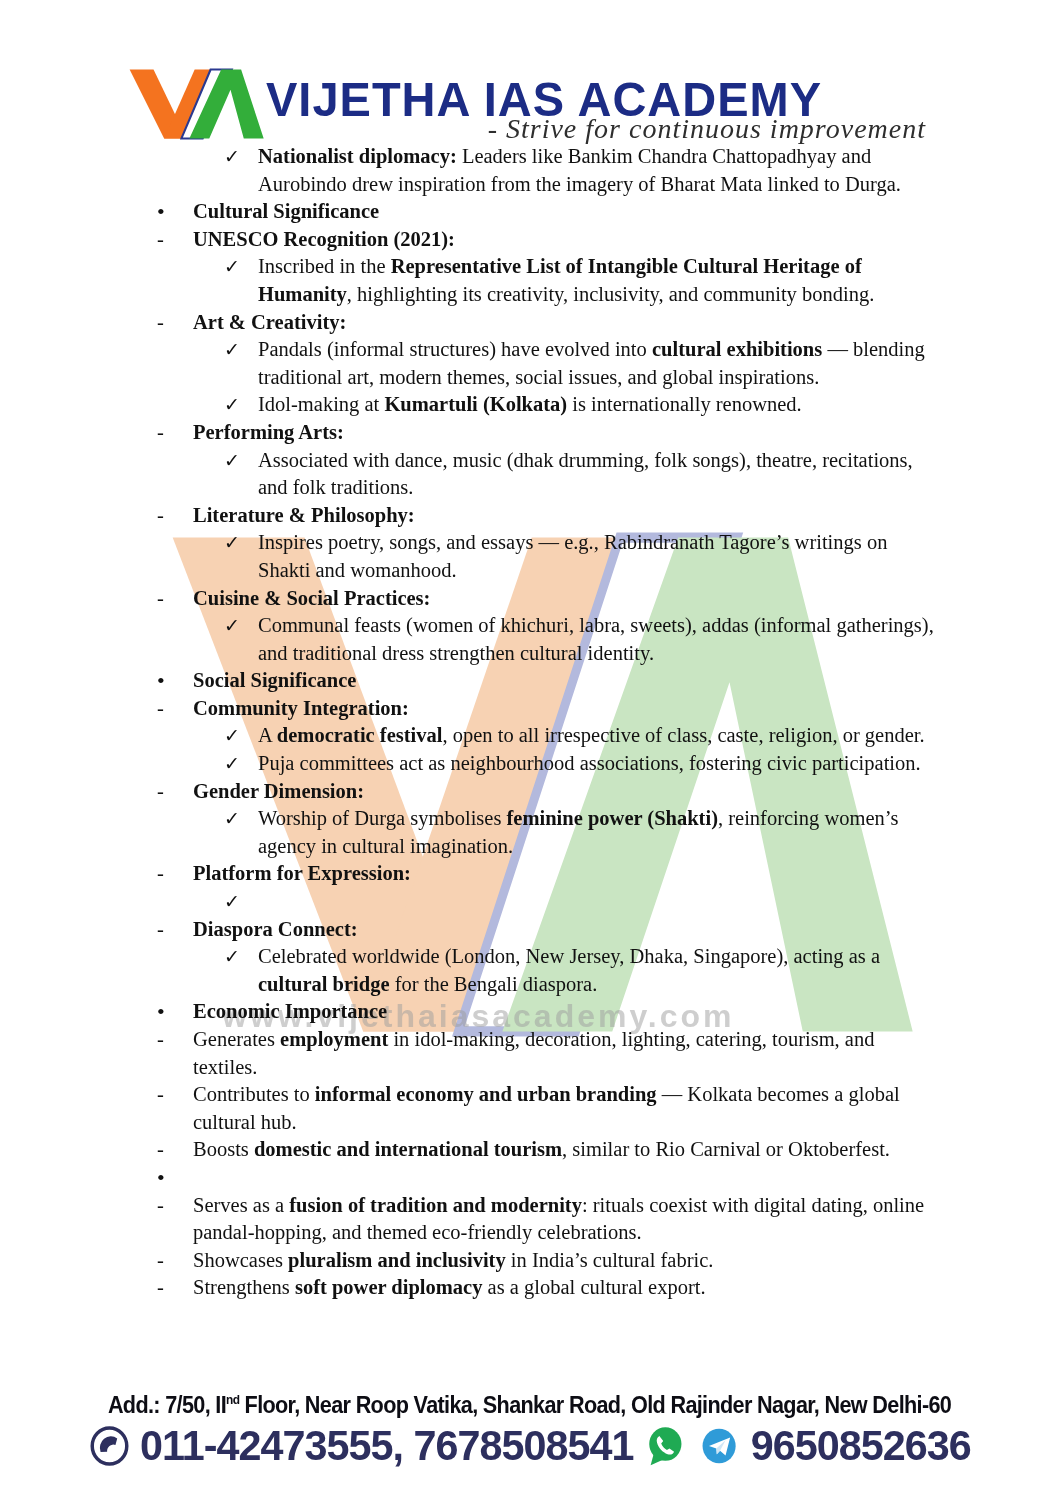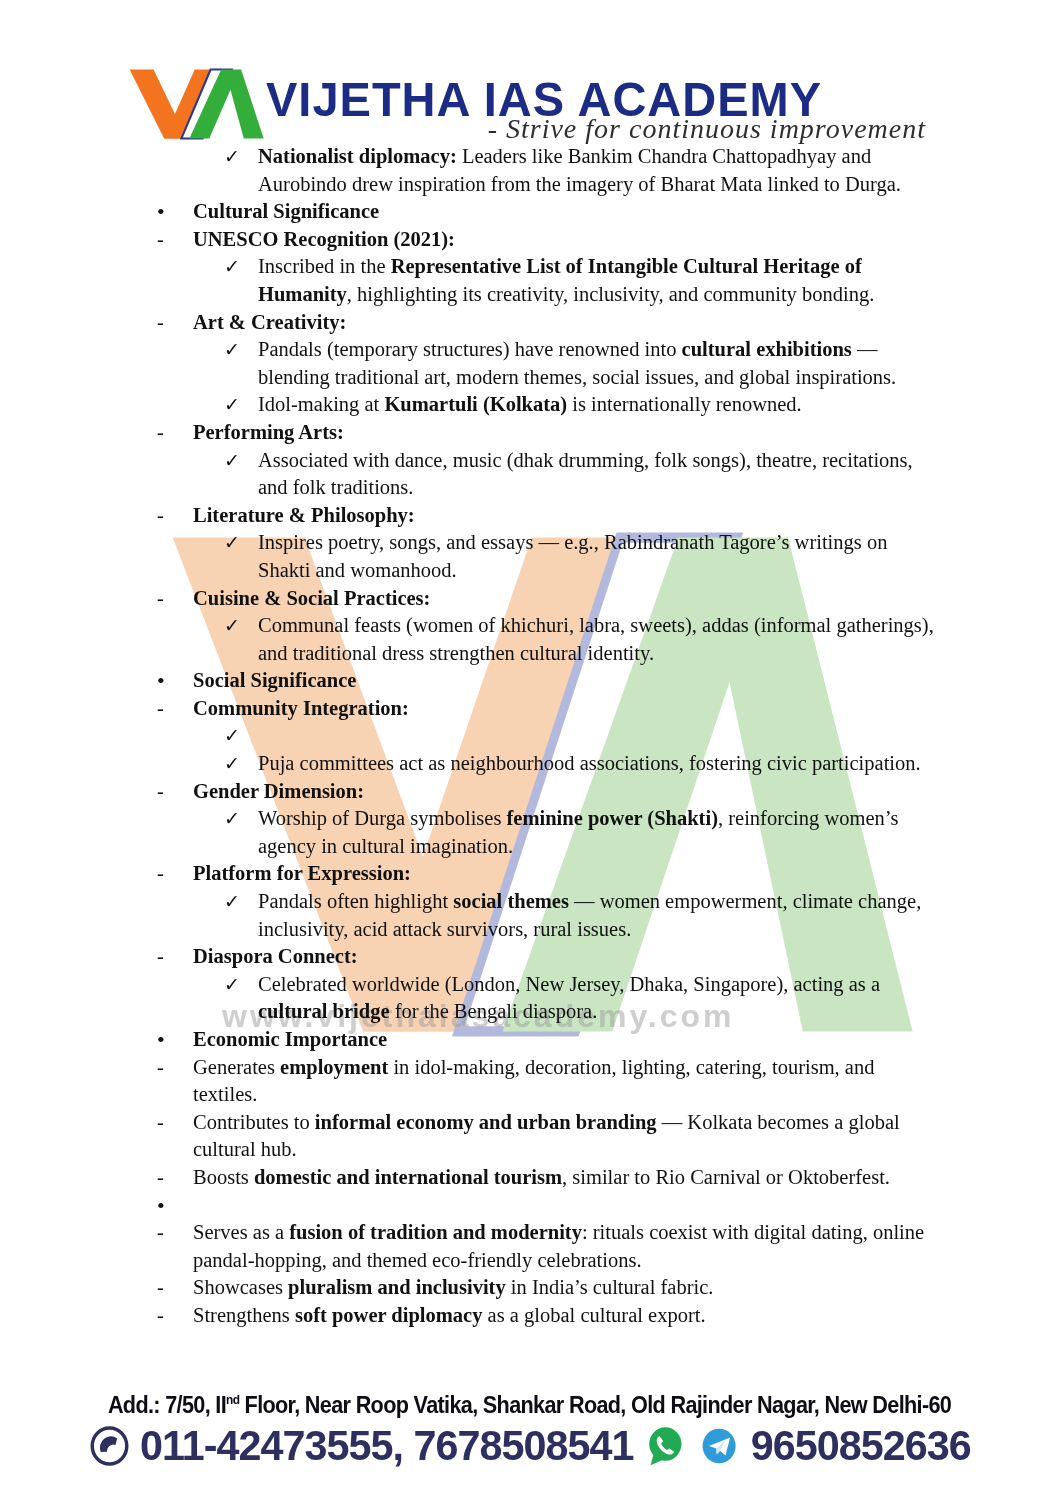--- a/index.html
+++ b/index.html
@@ -95,21 +95,21 @@
     <div class="item check">
       <span class="marker">✓</span>
       <div class="txt"><span>Inscribed in the </span><span class="b">Representative List of Intangible Cultural Heritage of Humanity</span><span>, highlighting its creativity, inclusivity, and community bonding.</span></div>
     </div>
     <div class="item dash">
       <span class="marker">-</span>
       <div class="txt"><span class="b">Art &amp; Creativity:</span></div>
     </div>
     <div class="item check">
       <span class="marker">✓</span>
-      <div class="txt"><span>Pandals (temporary structures) have renowned into </span><span class="b">cultural exhibitions</span><span> — blending traditional art, modern themes, social issues, and global inspirations.</span></div>
+      <div class="txt"><span>Pandals (informal structures) have evolved into </span><span class="b">cultural exhibitions</span><span> — blending traditional art, modern themes, social issues, and global inspirations.</span></div>
     </div>
     <div class="item check">
       <span class="marker">✓</span>
       <div class="txt"><span>Idol-making at </span><span class="b">Kumartuli (Kolkata)</span><span> is internationally renowned.</span></div>
     </div>
     <div class="item dash">
       <span class="marker">-</span>
       <div class="txt"><span class="b">Performing Arts:</span></div>
     </div>
     <div class="item check">
@@ -135,40 +135,40 @@
     <div class="item bullet">
       <span class="marker">•</span>
       <div class="txt"><span class="b">Social Significance</span></div>
     </div>
     <div class="item dash">
       <span class="marker">-</span>
       <div class="txt"><span class="b">Community Integration:</span></div>
     </div>
     <div class="item check">
       <span class="marker">✓</span>
+      <div class="txt"><span>A </span><span class="b">democratic festival</span><span>, open to all irrespective of class, caste, religion, or gender.</span></div>
     </div>
     <div class="item check">
       <span class="marker">✓</span>
       <div class="txt"><span>Puja committees act as neighbourhood associations, fostering civic participation.</span></div>
     </div>
     <div class="item dash">
       <span class="marker">-</span>
       <div class="txt"><span class="b">Gender Dimension:</span></div>
     </div>
     <div class="item check">
       <span class="marker">✓</span>
       <div class="txt"><span>Worship of Durga symbolises </span><span class="b">feminine power (Shakti)</span><span>, reinforcing women’s agency in cultural imagination.</span></div>
     </div>
     <div class="item dash">
       <span class="marker">-</span>
       <div class="txt"><span class="b">Platform for Expression:</span></div>
     </div>
     <div class="item check">
       <span class="marker">✓</span>
-      <div class="txt"><span>Pandals often highlight </span><span class="b">social themes</span><span> — women empowerment, climate change, inclusivity, acid attack survivors, rural issues.</span></div>
     </div>
     <div class="item dash">
       <span class="marker">-</span>
       <div class="txt"><span class="b">Diaspora Connect:</span></div>
     </div>
     <div class="item check">
       <span class="marker">✓</span>
       <div class="txt"><span>Celebrated worldwide (London, New Jersey, Dhaka, Singapore), acting as a </span><span class="b">cultural bridge</span><span> for the Bengali diaspora.</span></div>
     </div>
     <div class="item bullet">

